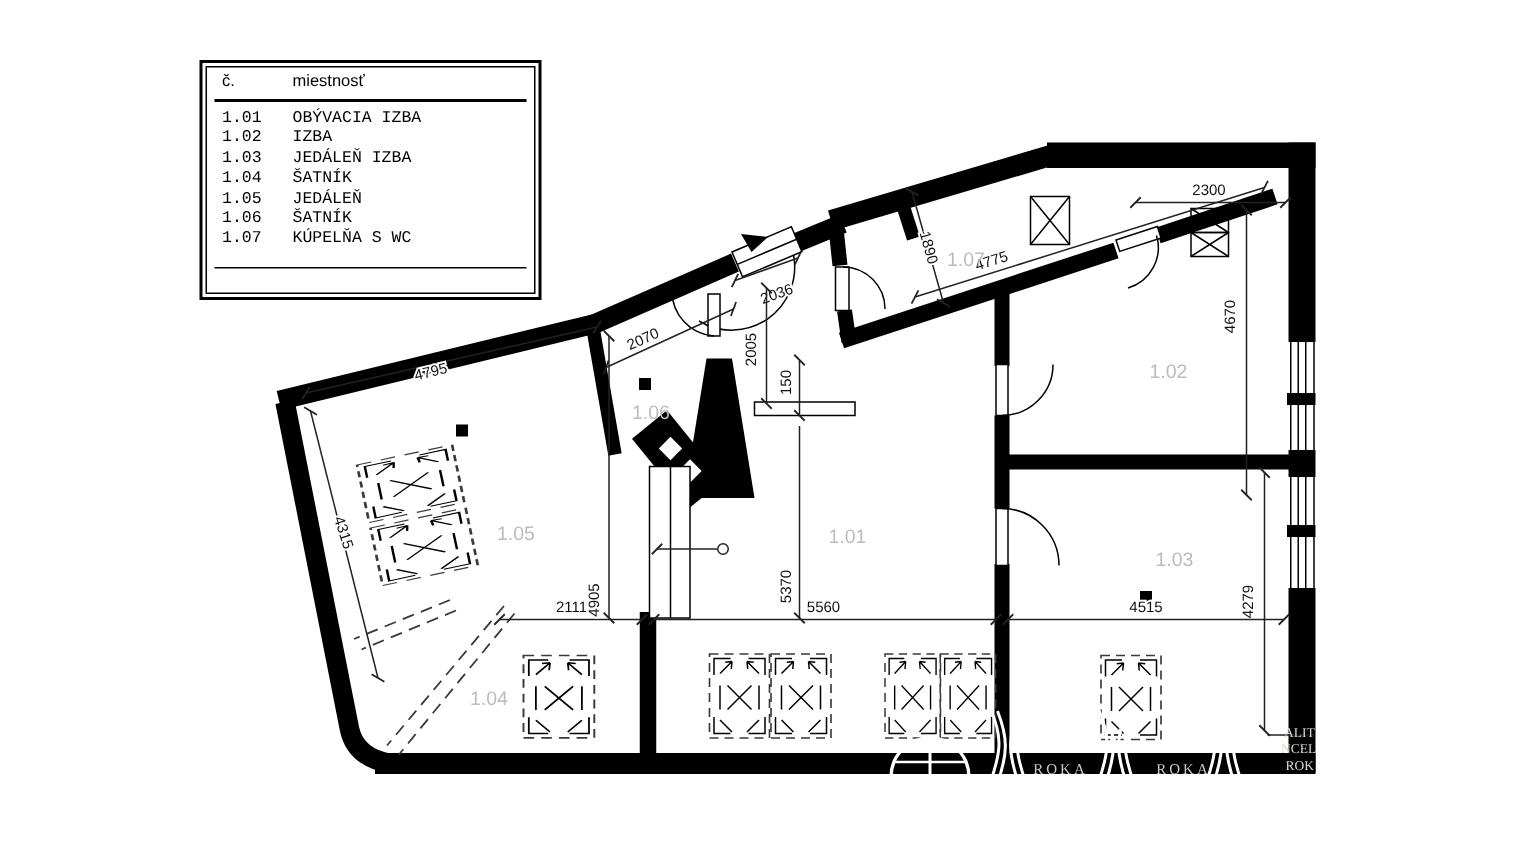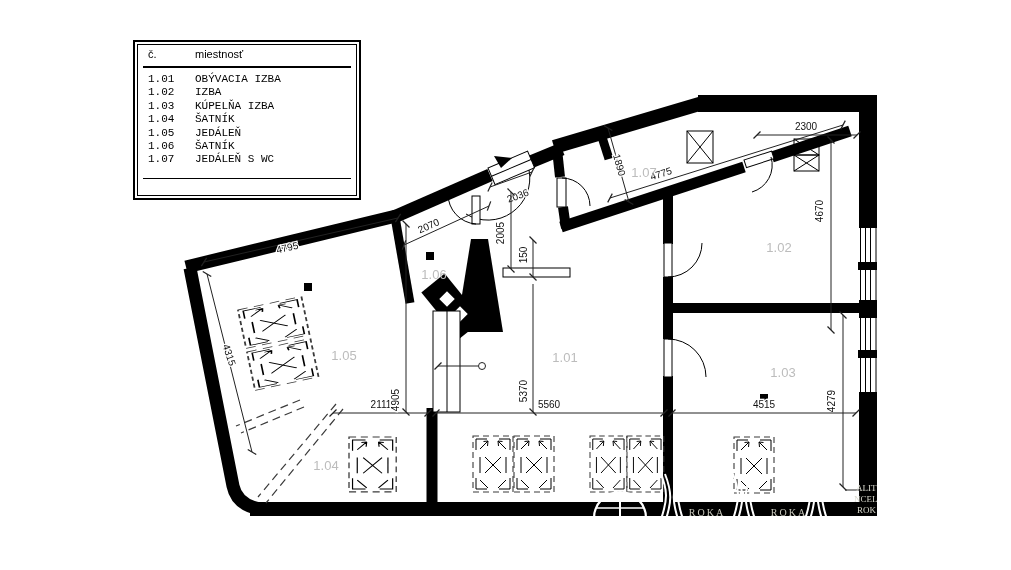--- a/index.html
+++ b/index.html
@@ -254,23 +254,23 @@
 <div class="legend">
   <div class="legend-inner">
     <div class="lhead">
       <span class="lno">č.</span>
       <span class="lname">miestnosť</span>
     </div>
     <div class="lrule"></div>
     <div class="lrows">
       <div class="lrow"><span class="lno">1.01</span><span class="lname">OBÝVACIA IZBA</span></div>
       <div class="lrow"><span class="lno">1.02</span><span class="lname">IZBA</span></div>
-      <div class="lrow"><span class="lno">1.03</span><span class="lname">KÚPELŇA IZBA</span></div>
+      <div class="lrow"><span class="lno">1.03</span><span class="lname">JEDÁLEŇ IZBA</span></div>
       <div class="lrow"><span class="lno">1.04</span><span class="lname">ŠATNÍK</span></div>
       <div class="lrow"><span class="lno">1.05</span><span class="lname">JEDÁLEŇ</span></div>
       <div class="lrow"><span class="lno">1.06</span><span class="lname">ŠATNÍK</span></div>
-      <div class="lrow"><span class="lno">1.07</span><span class="lname">JEDÁLEŇ S WC</span></div>
+      <div class="lrow"><span class="lno">1.07</span><span class="lname">KÚPELŇA S WC</span></div>
     </div>
     <div class="lrule2"></div>
   </div>
 </div>
 
 </div>
 
 </body></html>

